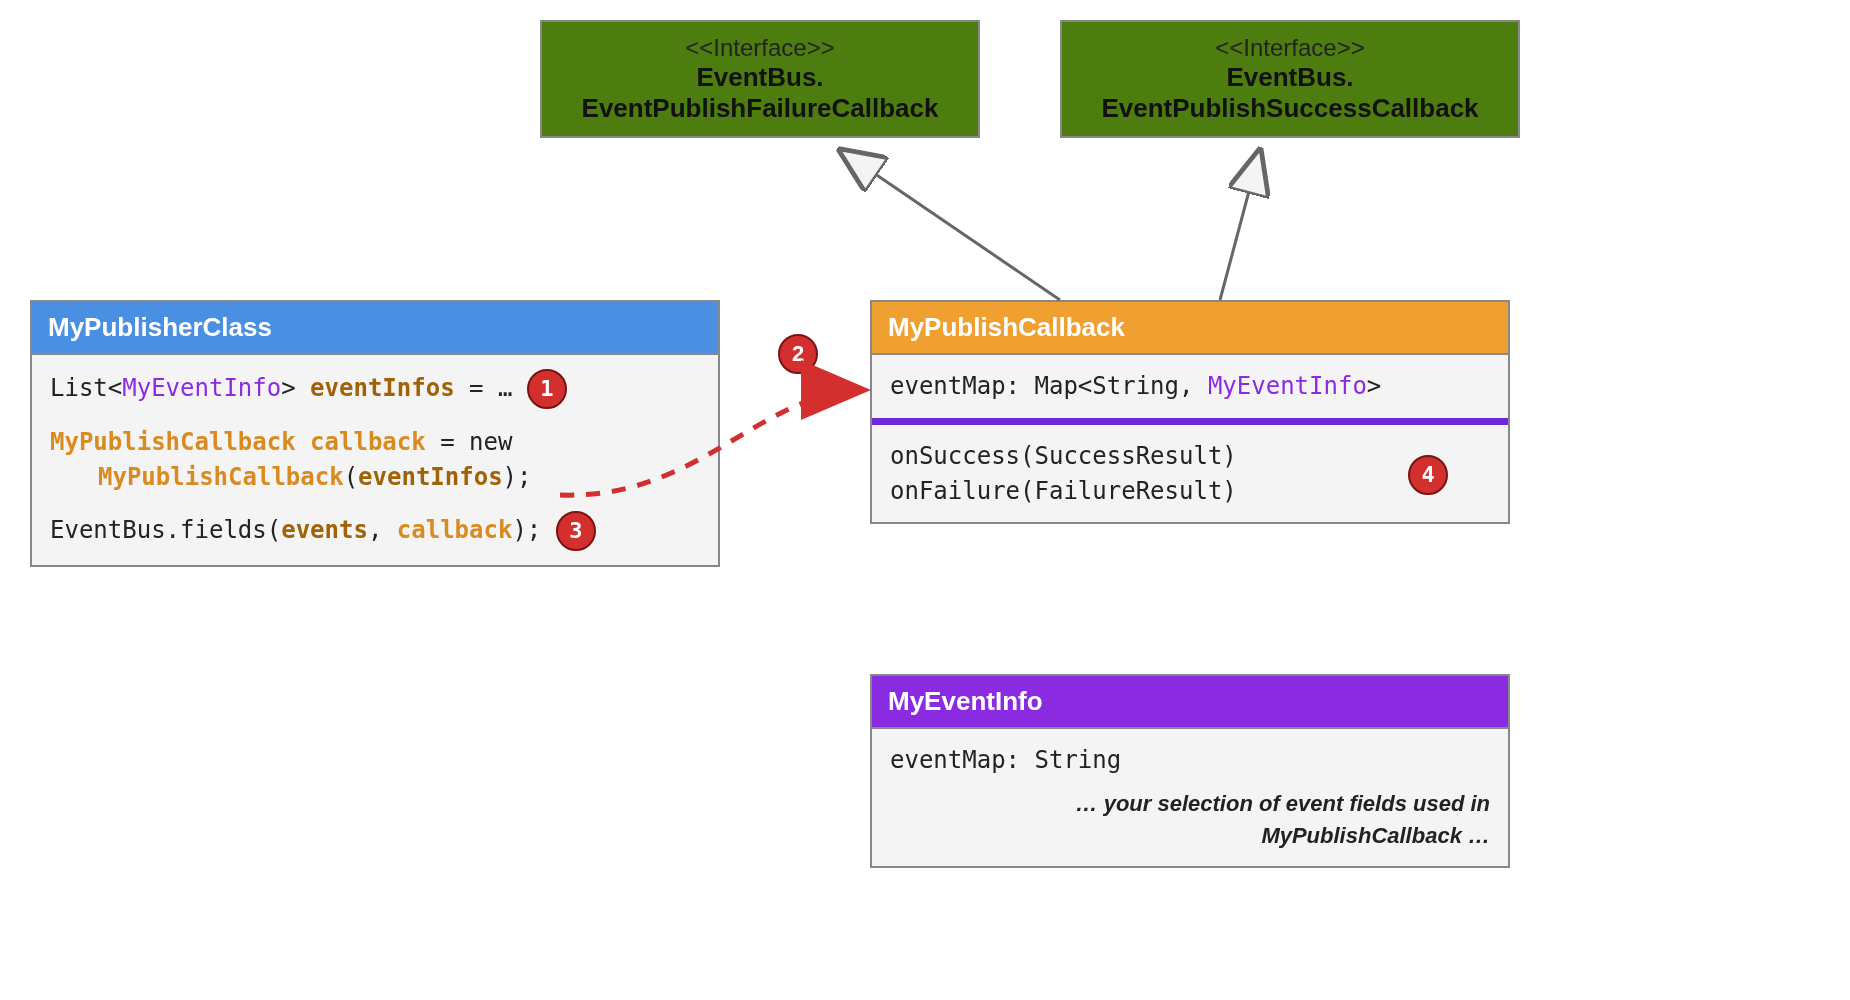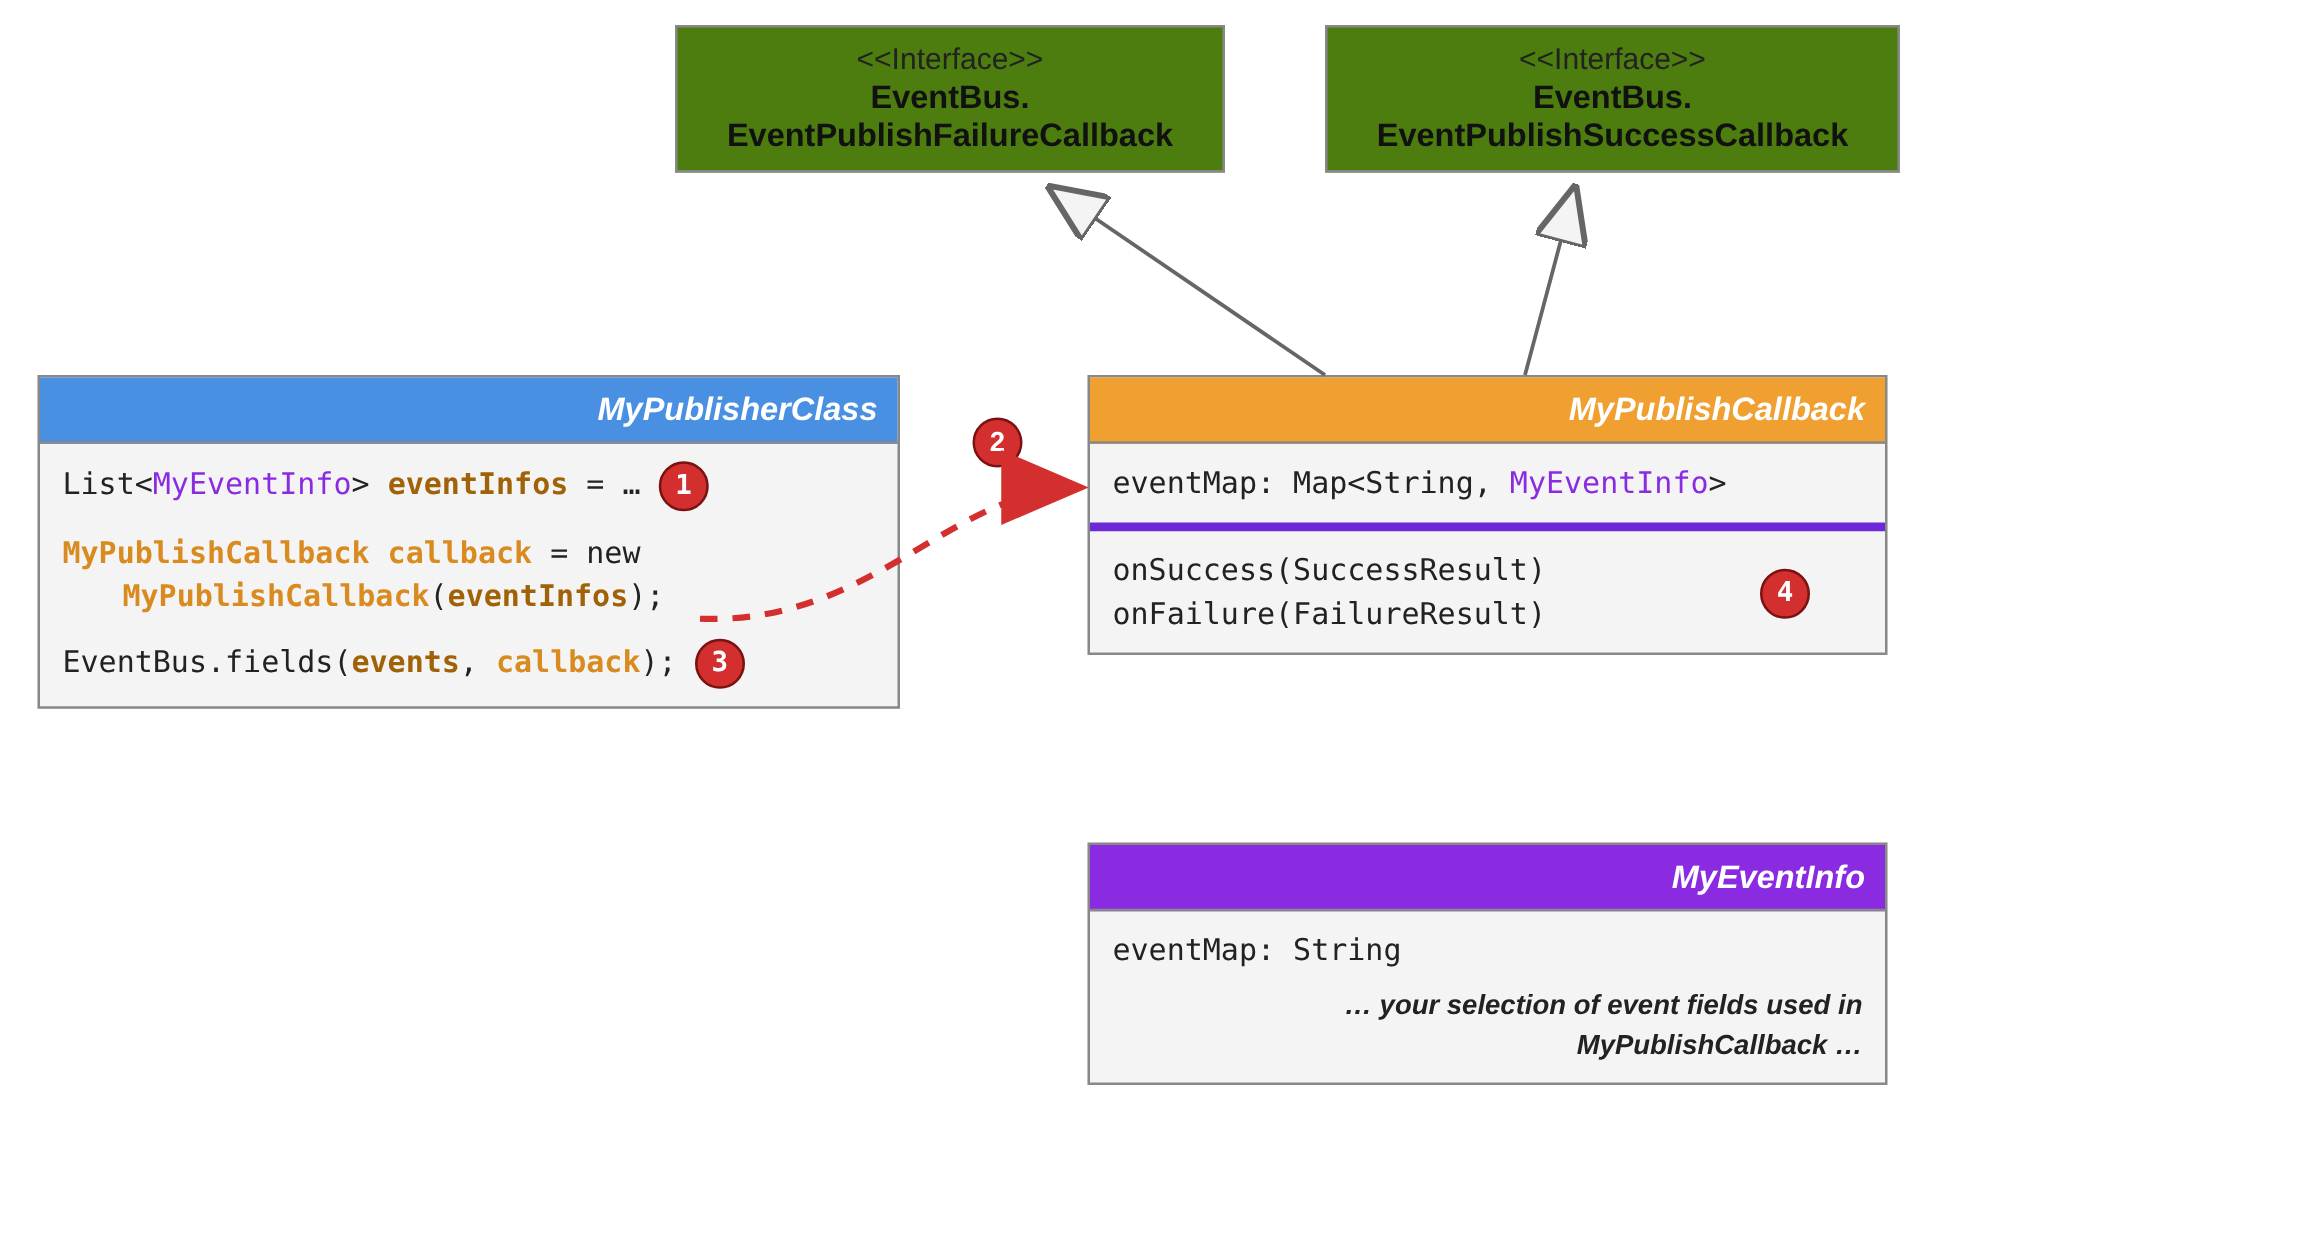--- a/index.html
+++ b/index.html
@@ -15,23 +15,22 @@
   .box {
     position: absolute;
     border: 2px solid #888;
     background: #f4f4f4;
   }
   .header {
     padding: 10px 16px;
     font-weight: 700;
     font-size: 26px;
     color: #fff;
-    text-align: right;
+    text-align: left;
     border-bottom: 2px solid #888;
-    font-style: italic;
   }
   .hdr-blue   { background: #4a90e2; }
   .hdr-orange { background: #f0a030; }
   .hdr-purple { background: #8a2be2; }
   .section {
     padding: 14px 18px;
     font-family: "Menlo", "Consolas", monospace;
     font-size: 24px;
     line-height: 1.45;
     color: #222;

